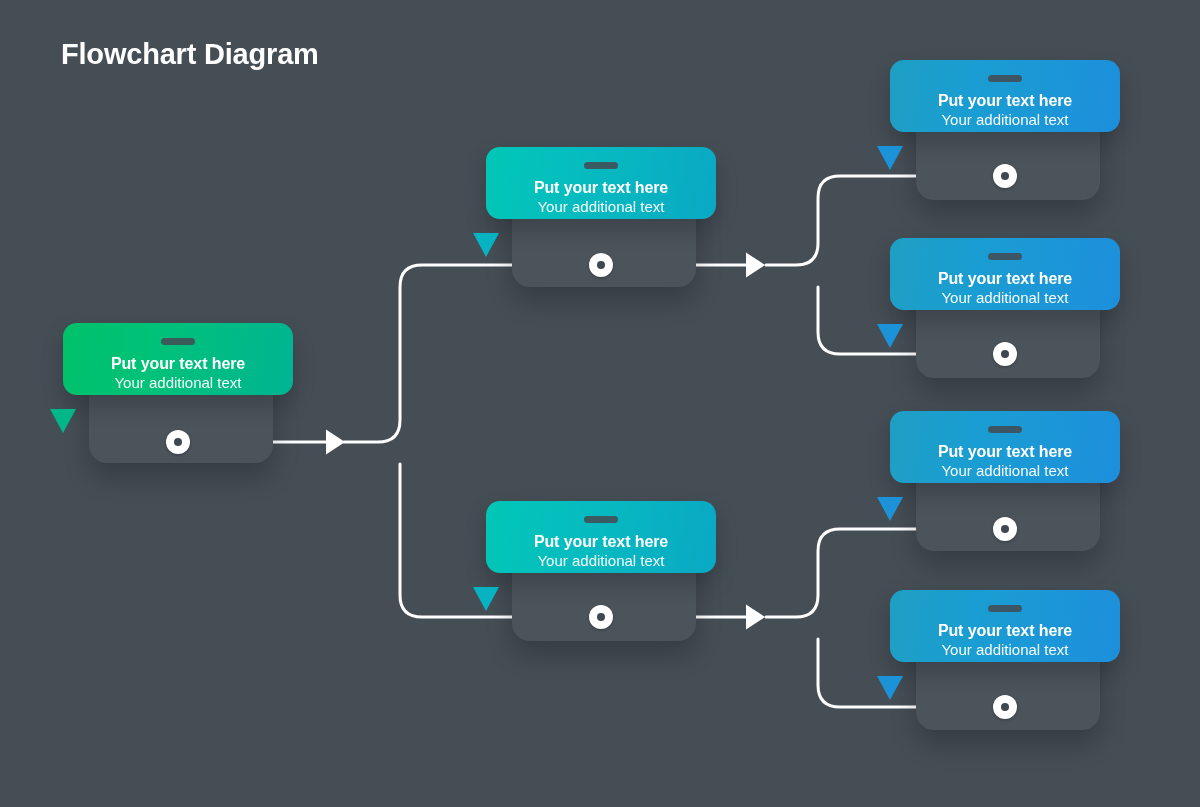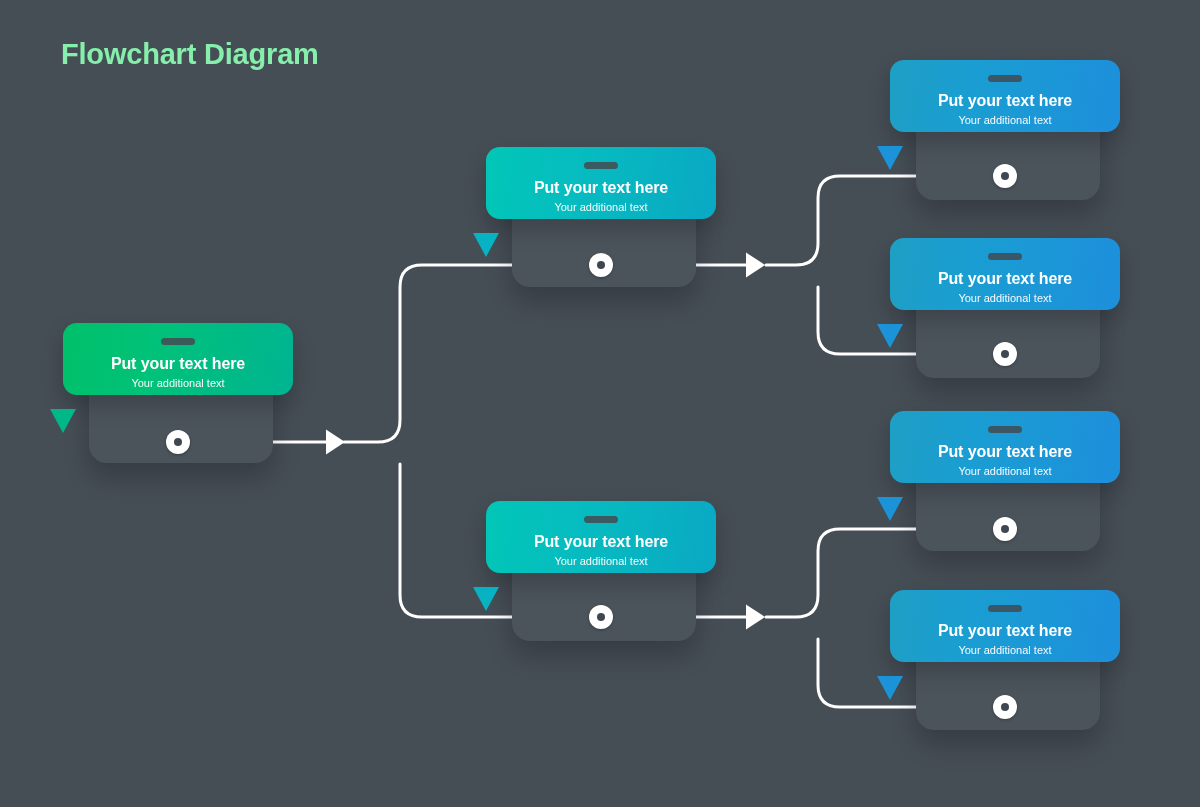--- a/index.html
+++ b/index.html
@@ -8,21 +8,21 @@
     background:#454d55;
     font-family:"Liberation Sans", sans-serif;
     overflow:hidden;
     position:relative;
   }
   #stage{position:absolute;inset:0;width:1200px;height:807px;}
 
   
   .title{
     position:absolute;left:61px;top:38px;
-    font-size:29px;font-weight:bold;color:#86efac;
+    font-size:29px;font-weight:bold;color:#ffffff;
     letter-spacing:-0.2px;white-space:nowrap;
   }
 
   
   #links{position:absolute;left:0;top:0;width:1200px;height:807px;}
 
   
   .node{position:absolute;}
 
   
@@ -48,21 +48,21 @@
   .notch{
     position:absolute;top:15px;left:50%;transform:translateX(-50%);
     width:34px;height:7px;border-radius:4px;background:#434b53;opacity:.86;
   }
 
   .ctext{
     position:absolute;left:0;right:0;top:31px;
     text-align:center;color:#ffffff;
   }
   .ctext .t1{font-size:16px;font-weight:bold;line-height:20px;letter-spacing:-0.1px;}
-  .ctext .t2{font-size:11px;font-weight:normal;line-height:16px;opacity:.96;margin-top:1px;}
+  .ctext .t2{font-size:15px;font-weight:normal;line-height:16px;opacity:.96;margin-top:1px;}
 
   
   .pointer{
     position:absolute;left:50%;top:86px;transform:translateX(-50%);
     width:0;height:0;
     border-left:13px solid transparent;
     border-right:13px solid transparent;
   }
   .pointer.green{border-top:24px solid #00b78a;}
   .pointer.teal {border-top:24px solid #07b2c2;}

